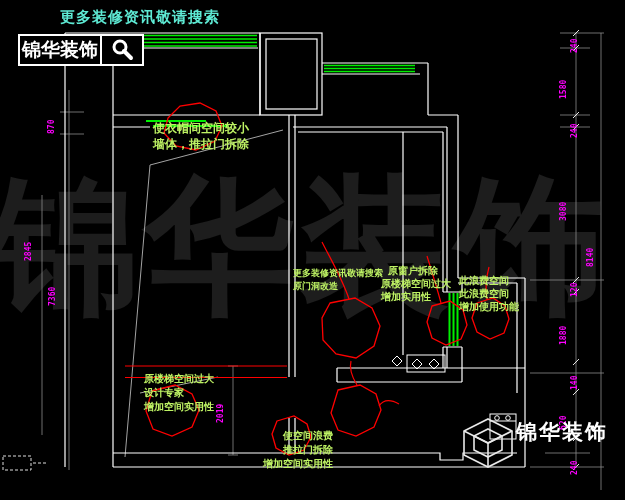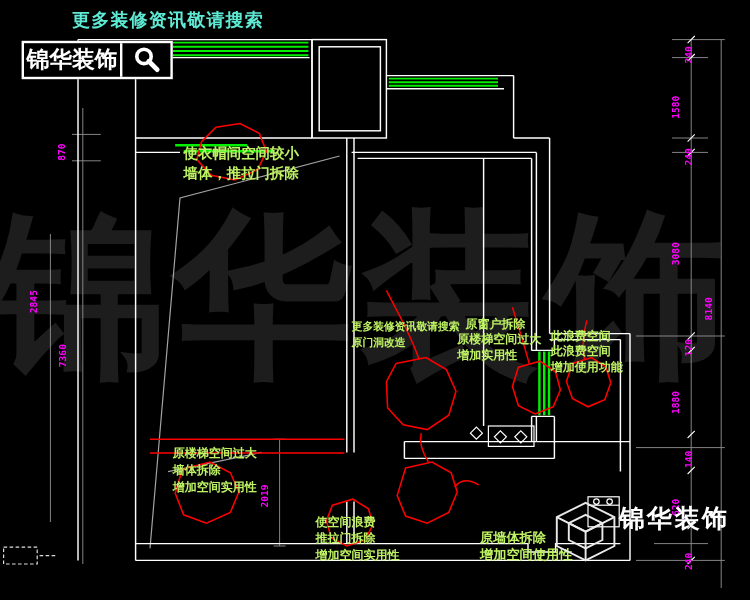--- a/index.html
+++ b/index.html
@@ -144,31 +144,27 @@
     <span>原楼梯空间过大</span>
     <span>增加实用性</span>
   </div>
   <div class="ann" style="left:459px;top:226px;font-size:10px;line-height:13px;">
     <span>此浪费空间</span>
     <span>此浪费空间</span>
     <span>增加使用功能</span>
   </div>
   <div class="ann" style="left:144px;top:325px;font-size:10px;line-height:14px;font-family:Liberation Mono, monospace;">
     <span>原楼梯空间过大</span>
-    <span>墙体拆除</span>
+    <span>设计专家</span>
     <span>增加空间实用性</span>
   </div>
-  <div class="ann" style="left:263px;top:381px;font-size:10px;line-height:14px;">
+  <div class="ann" style="left:263px;top:381px;font-size:10px;line-height:14px;text-align:right;">
     <span>使空间浪费</span>
     <span>推拉门拆除</span>
     <span>增加空间实用性</span>
-  </div>
-  <div class="ann" style="left:400px;top:394px;font-size:11px;line-height:14px;">
-    <span>原墙体拆除</span>
-    <span>增加空间使用性</span>
   </div>
 
   <div class="dim-v" style="left:579px;top:44px;">240</div>
   <div class="dim-v" style="left:568px;top:90px;">1580</div>
   <div class="dim-v" style="left:579px;top:129px;">240</div>
   <div class="dim-v" style="left:568px;top:212px;">3080</div>
   <div class="dim-v" style="left:579px;top:288px;">120</div>
   <div class="dim-v" style="left:568px;top:336px;">1880</div>
   <div class="dim-v" style="left:579px;top:381px;">140</div>
   <div class="dim-v" style="left:568px;top:421px;">620</div>

